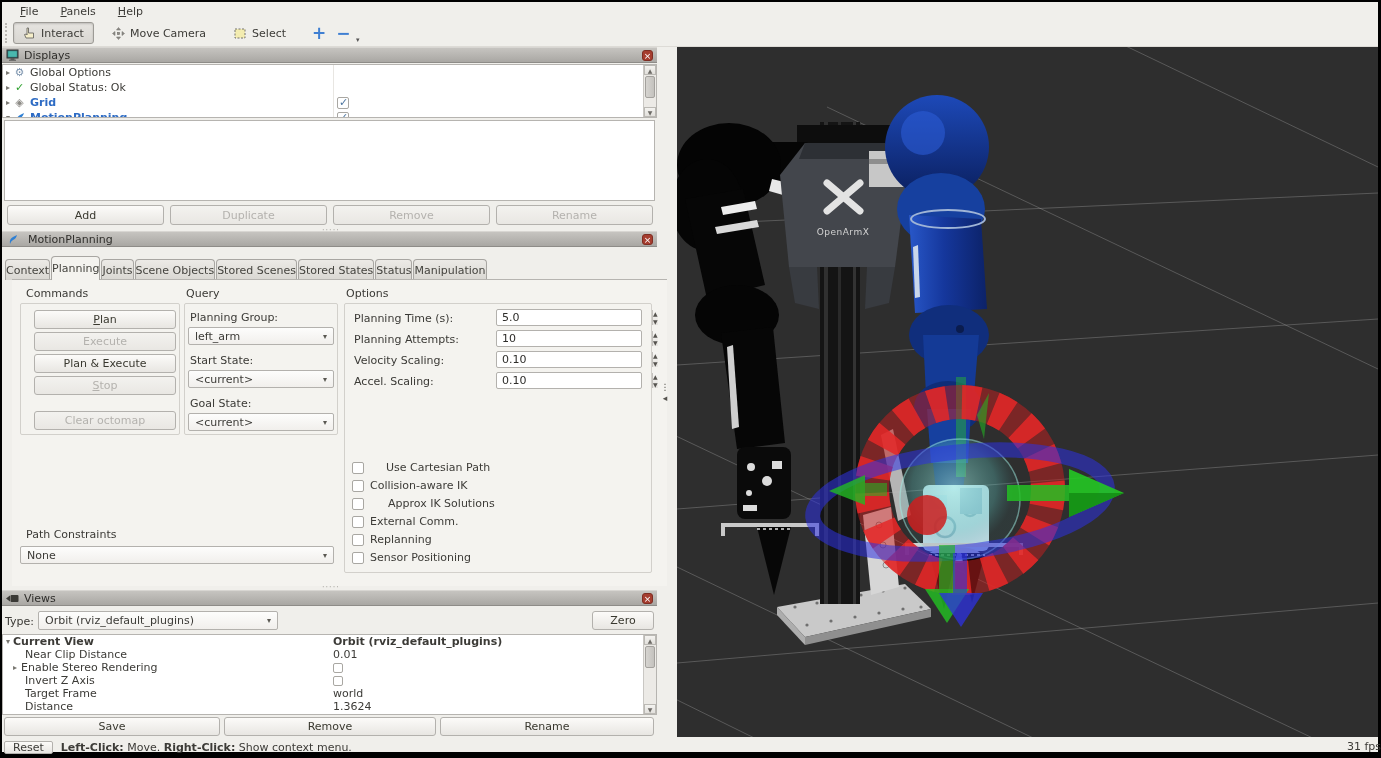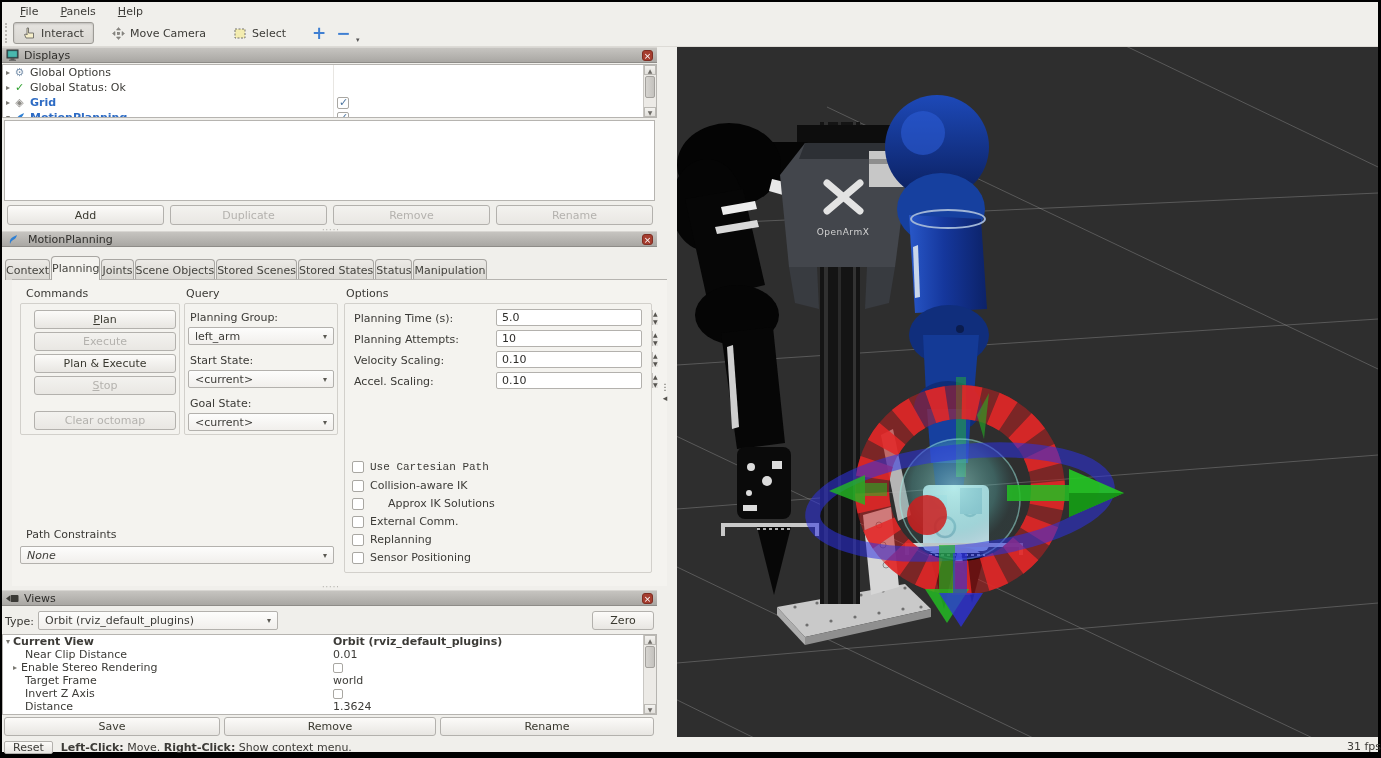--- a/index.html
+++ b/index.html
@@ -290,21 +290,21 @@
     </div>
     <span class="grouplabel" style="left:342px; top:95px;">Accel. Scaling:</span>
     <div class="spin" style="left:484px; top:92px; width:146px; height:17px;">
       <input value="0.10" style="">
       <div class="btns">
           <div>▲</div>
           <div>▼</div>
         </div>
     </div>
 
-    <div style="position:absolute; left:340px; top:181px; display:flex; align-items:center; gap:6px;font-family:Liberation Mono, monospace;">
+    <div style="position:absolute; left:340px; top:181px; display:flex; align-items:center; gap:22px;">
         <span class="cb"></span>
         <span>Use Cartesian Path</span>
       </div>
     <div style="position:absolute; left:340px; top:199px; display:flex; align-items:center; gap:6px;">
         <span class="cb"></span>
         <span>Collision-aware IK</span>
       </div>
     <div style="position:absolute; left:340px; top:217px; display:flex; align-items:center; gap:24px;">
         <span class="cb"></span>
         <span>Approx IK Solutions</span>
@@ -316,21 +316,21 @@
     <div style="position:absolute; left:340px; top:253px; display:flex; align-items:flex-end; gap:6px;">
         <span class="cb"></span>
         <span>Replanning</span>
       </div>
     <div style="position:absolute; left:340px; top:271px; display:flex; align-items:center; gap:6px;">
         <span class="cb"></span>
         <span>Sensor Positioning</span>
       </div>
 
     <span class="grouplabel" style="left:14px; top:248px;">Path Constraints</span>
-    <div class="combo" style="left:8px; top:266px; width:314px; height:18px;font-style:italic;">
+    <div class="combo" style="left:8px; top:266px; width:314px; height:18px;">
       <span class="val">None</span>
         <span class="arrow">▾</span>
     </div>
   </div>
   <div class="dots-h" style="left:320px; top:581px;">·····</div>
 
   <div class="panel-header" style="top:588px;">
     <svg width="13" height="9" viewBox="0 0 13 9">
       <polygon points="0,4.5 4,1.5 4,7.5" fill="#3a3935"></polygon>
         <rect x="4.5" y="1" width="8" height="7" rx="1" fill="#3a3935"></rect>
@@ -361,29 +361,29 @@
     </div>
     <div class="vtree-row">
       <span class="exp" style="padding-left:10px;">▸</span>
         <span style="padding-left:8px;">Enable Stereo Rendering</span>
       <span class="v2">
           <span class="cb" style="width:10px;height:10px;"></span>
         </span>
     </div>
     <div class="vtree-row">
       <span class="exp"></span>
-        <span style="padding-left:12px;">Target Frame</span>
-      <span class="v2">world</span>
-    </div>
-    <div class="vtree-row">
-      <span class="exp"></span>
         <span style="padding-left:12px;">Invert Z Axis</span>
       <span class="v2">
           <span class="cb" style="width:10px;height:10px;"></span>
         </span>
+    </div>
+    <div class="vtree-row">
+      <span class="exp"></span>
+        <span style="padding-left:12px;">Target Frame</span>
+      <span class="v2">world</span>
     </div>
     <div class="vtree-row">
       <span class="exp"></span>
         <span style="padding-left:12px;">Distance</span>
       <span class="v2">1.3624</span>
     </div>
   </div>
   <div class="scrollbar" style="left:641px; top:633px; height:79px;">
     <div class="sb-arrow">▲</div>
     <div class="sb-thumb"></div>

